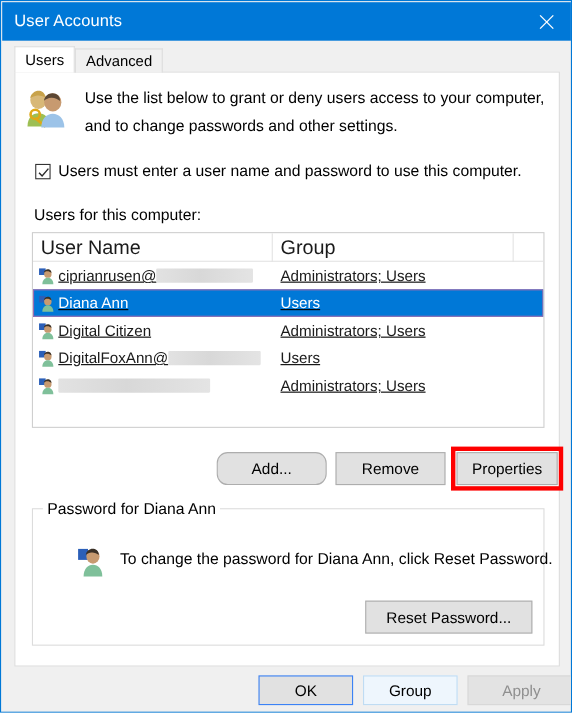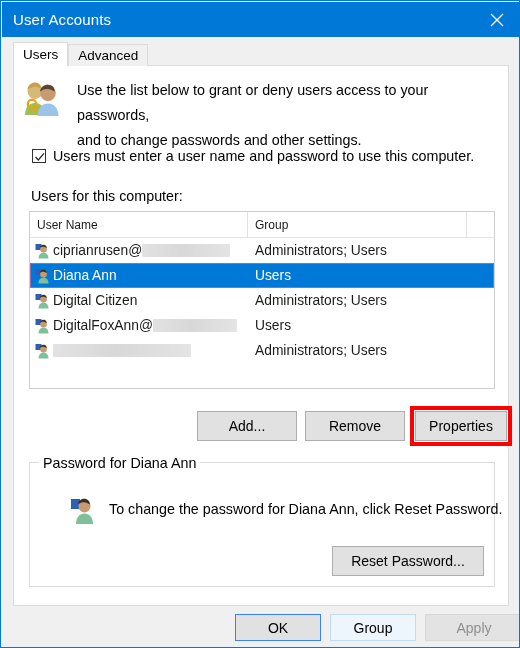--- a/index.html
+++ b/index.html
@@ -153,38 +153,39 @@
     box-sizing: border-box;
     overflow: hidden;
   }
   .lv-header {
     display: flex;
     height: 26px;
     border-bottom: 1px solid #e3e3e3;
     box-sizing: border-box;
   }
   .lv-th {
-    font-size: 12px;
+    font-size: 18px;
     color: #1b1b1b;
     display: flex;
     align-items: center;
     padding-left: 7px;
     box-sizing: border-box;
     border-right: 1px solid #e3e3e3;
     height: 26px;
   }
   .lv-th.c0 { width: 218px; }
   .lv-th.c1 { width: 219px; }
   .lv-th.c2 { width: 27px; border-right: none; }
 
   .lv-row {
     display: flex;
     height: 25px;
     align-items: flex-start;
     box-sizing: border-box;
+    text-decoration: underline;
   }
   .lv-row.selected {
     background: #0078d7;
     outline: 1px solid #9b6bb0;
     outline-offset: -1px;
   }
   .lv-row.selected .lv-cell { color: #ffffff; }
   .lv-cell {
     font-size: 13.8px;
     color: #1b1b1b;
@@ -212,21 +213,21 @@
     background: #e1e1e1;
     border: 1px solid #adadad;
     font-size: 14px;
     color: #000;
     display: flex;
     align-items: center;
     justify-content: center;
     box-sizing: border-box;
     font-family: "Liberation Sans", sans-serif;
   }
-  .btn-add     { position: absolute; left: 183px; top: 345px; width: 100px; height: 30px; }
+  .btn-add     { position: absolute; left: 183px; top: 345px; width: 100px; height: 30px; border-radius: 10px; }
   .btn-remove  { position: absolute; left: 291px; top: 345px; width: 100px; height: 30px; }
   .btn-props   { position: absolute; left: 401px; top: 345px; width: 92px;  height: 30px; }
   .redbox {
     position: absolute;
     left: 396px; top: 340px;
     width: 102px; height: 40px;
     border: 4px solid #fe0000;
     box-sizing: border-box;
     pointer-events: none;
   }
@@ -311,21 +312,21 @@
 
         <circle cx="11" cy="24" r="4.2" fill="none" stroke="#e0a818" stroke-width="2.4"></circle>
         <rect x="12" y="26.5" width="12" height="2.4" fill="#e0a818" transform="rotate(40 12 26.5)"></rect>
         <rect x="18.5" y="31.5" width="3" height="2.2" fill="#e0a818" transform="rotate(40 18.5 31.5)"></rect>
 
         <ellipse cx="27" cy="13" rx="7.8" ry="8.3" fill="#c79a70"></ellipse>
         <path d="M16.5 36c0-8 5-12.5 10.5-12.5S37.5 28 37.5 36z" fill="#9cc3e8"></path>
         <path d="M19 11.5c.8-5.5 6-8 10.5-6.3 3 1.2 4.3 3.6 4 6.6-2-1.9-5-3.1-8-2.9-2.5.1-4.6 1.3-6.5 2.6z" fill="#5b4633"></path>
       </svg>
       <div class="intro-text">
-        <span>Use the list below to grant or deny users access to your passwords,</span><br>
+        <span>Use the list below to grant or deny users access to your computer,</span><br>
         <span>and to change passwords and other settings.</span>
       </div>
     </div>
 
     <div class="checkrow">
       <div class="checkbox">
         <svg width="12" height="12" viewBox="0 0 12 12">
           <path d="M1.5 6 L4.3 9 L10 2.3" fill="none" stroke="#2b2b2b" stroke-width="1.3"></path>
         </svg>
       </div>

